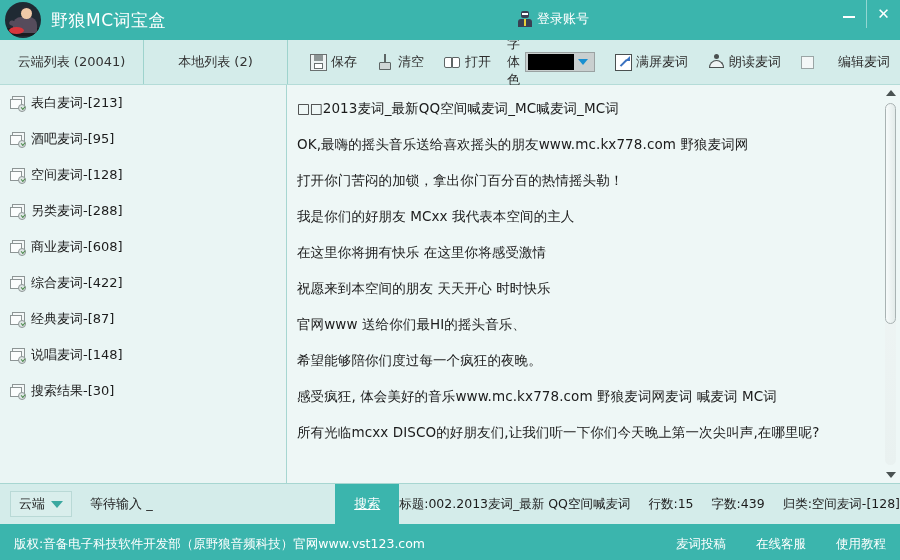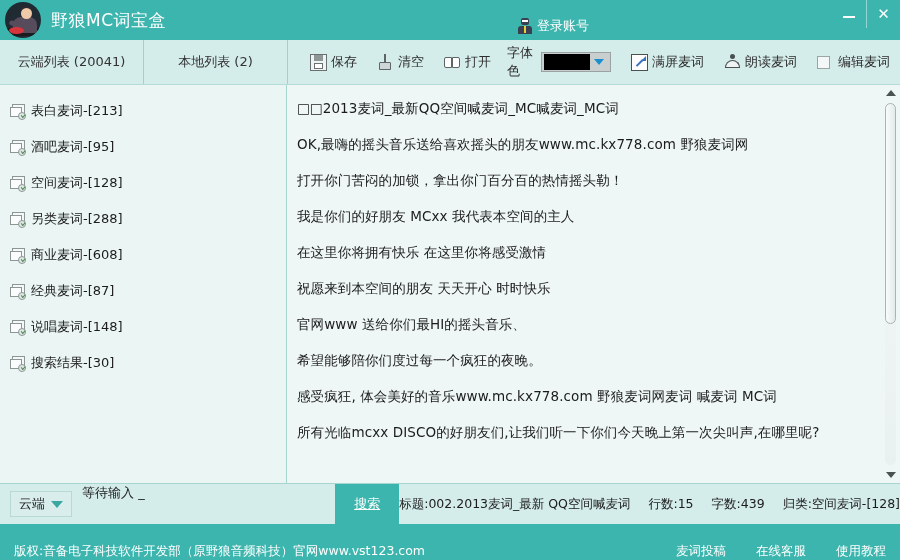--- a/index.html
+++ b/index.html
@@ -87,21 +87,20 @@
     margin-left: 10px;
     letter-spacing: 0.5px;
     white-space: nowrap;
   }
   .login-area {
     position: absolute;
     left: 518px; top: 10px;
     display: flex;
     align-items: center;
     gap: 5px;
-    margin-top: 7px;
   }
   .login-icon {
     width: 14px; height: 16px;
     position: relative;
   }
   .login-icon .li-head {
     position: absolute; left: 3px; top: 0;
     width: 8px; height: 7px;
     background: #3a3f52; border-radius: 2px;
   }
@@ -262,21 +261,20 @@
     flex: 1;
     display: flex;
     background: #eef7f6;
     overflow: hidden;
   }
   .sidebar {
     width: 287px;
     background: #eaf5f4;
     border-right: 1px solid #a7d6d1;
     box-sizing: border-box;
-    padding-top: 8px;
     flex: 0 0 287px;
     overflow: hidden;
   }
   .side-item {
     height: 36px;
     display: flex; align-items: center;
     padding-left: 10px;
     font-size: 13px;
     color: #1c1c1c;
     white-space: nowrap;
@@ -381,23 +379,23 @@
     padding: 0 8px;
     border: 1px solid #b9d9d6;
     background: #d9eeec;
     font-size: 13px; color: #1c1c1c;
     white-space: nowrap;
   }
   .cs-arrow { width:0;height:0;
     border-left:6px solid transparent; border-right:6px solid transparent;
     border-top:7px solid #3aa8a0; }
   .wait-input {
-    display:flex; 
+    display:flex; align-items:center;
     font-size: 13px; color:#1c1c1c;
-    margin-left: 10px;
+    margin-left: 18px;
     flex: 1;
     white-space: nowrap;
   }
   .search-btn {
     width: 64px;
     background: #3bb5ad;
     color: #ffffff;
     display:flex; align-items:center; justify-content:center;
     font-size: 13px;
     flex: 0 0 64px;
@@ -412,23 +410,23 @@
     gap: 18px;
     white-space: nowrap;
   }
   .status-info span { white-space: nowrap; }
 
   
   .footer {
     height: 36px;
     background: #3bb5ad;
     display: flex;
-    align-items: flex-end;
+    align-items: flex-start;
     flex: 0 0 36px;
-    padding: 0 14px;
+    padding: 12px 14px;
     box-sizing: border-box;
   }
   .copyright {
     color: #ffffff;
     font-size: 12.5px;
     flex: 1;
     white-space: nowrap;
   }
   .footer-links {
     display: flex; gap: 30px;
@@ -510,21 +508,21 @@
       <div class="tool-btn" style="margin-left:10px">
         <span class="tool-ico ic-full"></span>
         <span>满屏麦词</span>
       </div>
       <div class="tool-btn">
         <span class="tool-ico ic-speak"></span>
         <span>朗读麦词</span>
       </div>
       <div class="tool-btn">
         <span class="ic-check"></span>
-        <span style="margin-left:4px">编辑麦词</span>
+        <span style="margin-left:20px">编辑麦词</span>
       </div>
     </div>
   </div>
 
   <div class="body-row">
 
     <div class="sidebar">
       <div class="side-item">
         <span class="folder-ico">
             <i class="f-back"></i>
@@ -557,20 +555,28 @@
           </span>
         <span>另类麦词-[288]</span>
       </div>
       <div class="side-item">
         <span class="folder-ico">
             <i class="f-back"></i>
             <i class="f-front"></i>
             <i class="f-badge"></i>
           </span>
         <span>商业麦词-[608]</span>
+      </div>
+      <div class="side-item">
+        <span class="folder-ico">
+            <i class="f-back"></i>
+            <i class="f-front"></i>
+            <i class="f-badge"></i>
+          </span>
+        <span>综合麦词-[422]</span>
       </div>
       <div class="side-item">
         <span class="folder-ico">
             <i class="f-back"></i>
             <i class="f-front"></i>
             <i class="f-badge"></i>
           </span>
         <span>经典麦词-[87]</span>
       </div>
       <div class="side-item">

